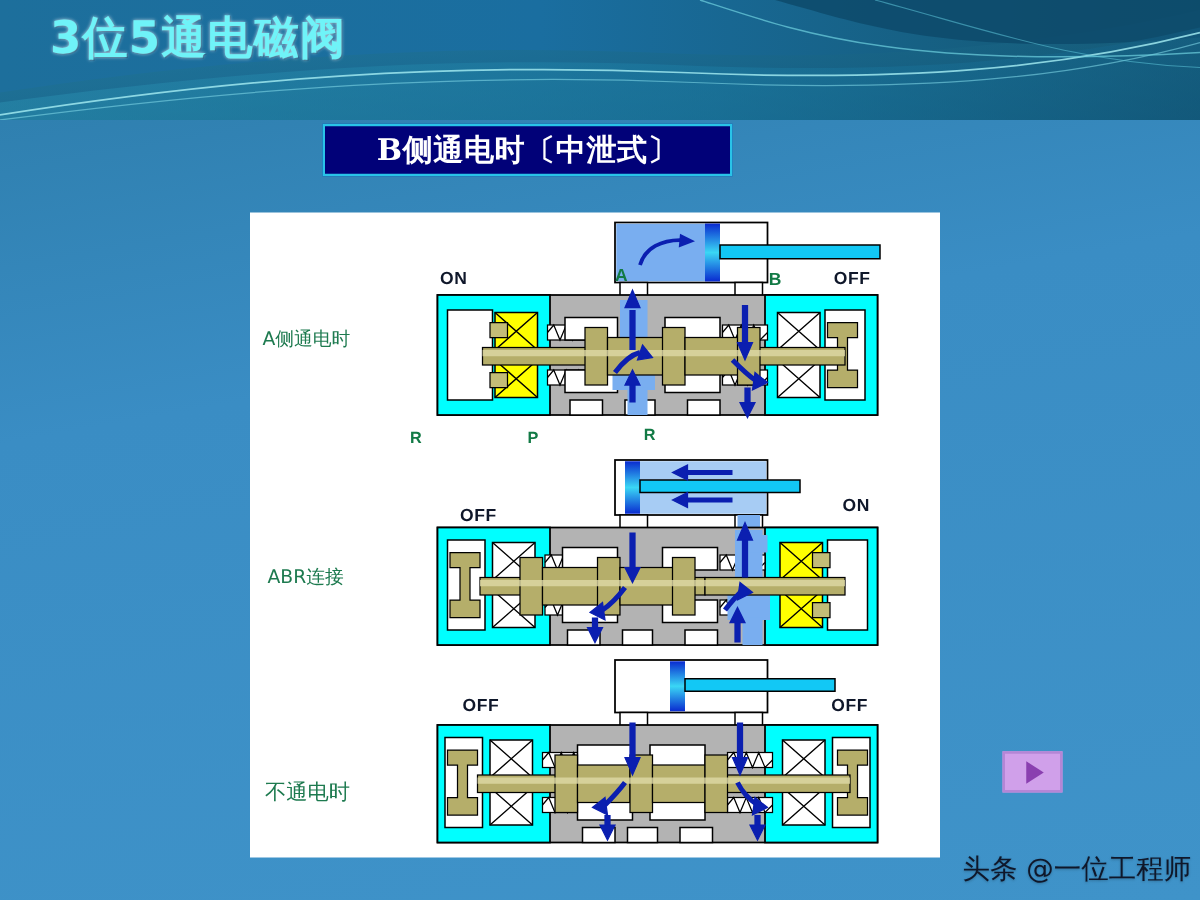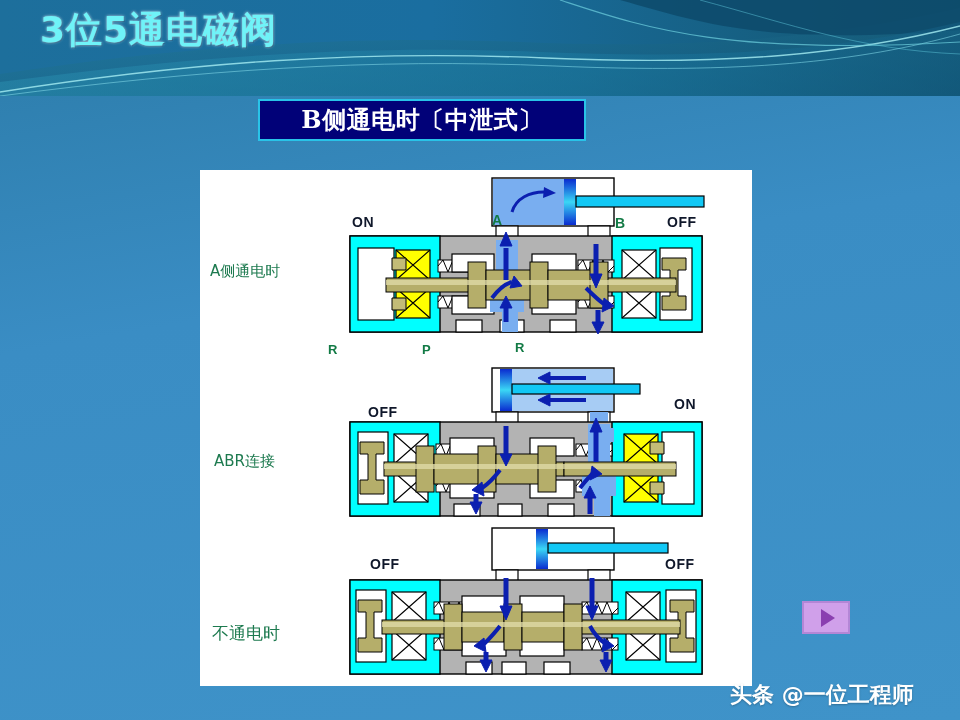--- a/index.html
+++ b/index.html
@@ -72,22 +72,22 @@
     background:#d0a0ea; border:2px solid #b486d6;
     display:flex; align-items:center; justify-content:center; z-index:7;
   }
   #play-triangle{
     width:0;height:0;border-left:14px solid #8a3fb0;
     border-top:9px solid transparent;border-bottom:9px solid transparent;
     margin-left:3px;
   }
   
   #watermark{
-    position:absolute; left:730px; top:680px; z-index:8;
-    color:#ffffff; font-size:22px; font-weight:bold; white-space:nowrap;
+    position:absolute; left:770px; top:680px; z-index:8;
+    color:#0f172a; font-size:22px; font-weight:normal; white-space:nowrap;
     font-family:"DejaVu Sans","Liberation Sans",sans-serif;
     text-shadow:0 1px 2px rgba(0,0,0,.25);
   }
   svg{ display:block; }
 </style>
 </head>
 <body>
 
 <div id="bg-gradient"></div>
 

